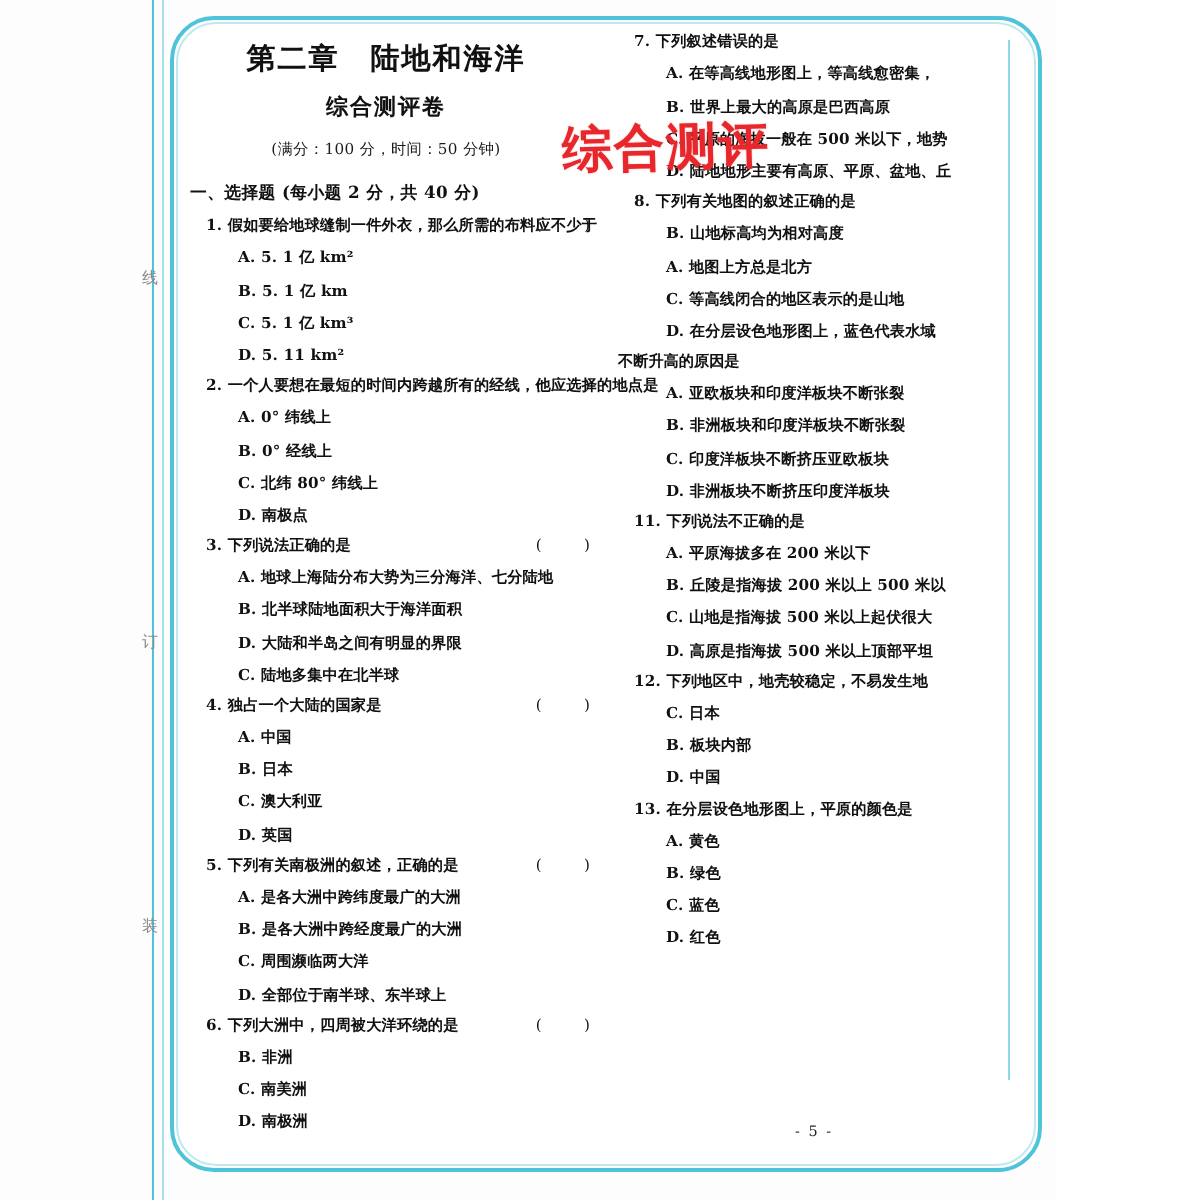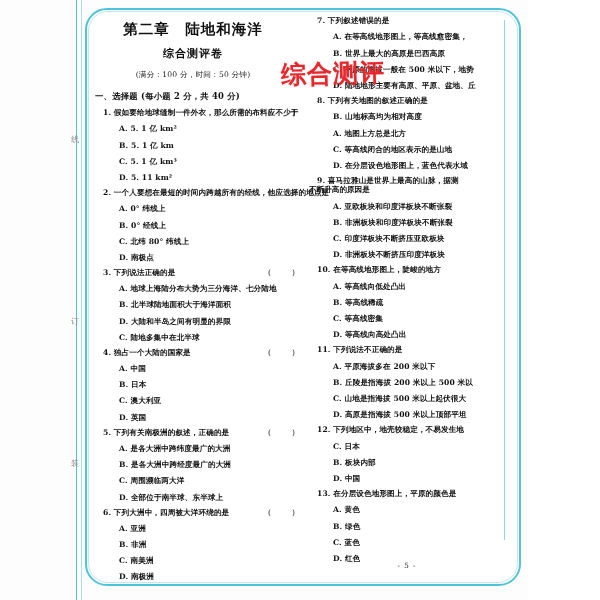--- a/index.html
+++ b/index.html
@@ -290,21 +290,20 @@
         <div class="ansbox">(　　)</div>
         <div class="opt">A. 是各大洲中跨纬度最广的大洲</div>
         <div class="opt">B. 是各大洲中跨经度最广的大洲</div>
         <div class="opt">C. 周围濒临两大洋</div>
         <div class="opt">D. 全部位于南半球、东半球上</div>
       </div>
 
       <div class="q">
         <div class="q-stem">6. 下列大洲中，四周被大洋环绕的是</div>
         <div class="ansbox">(　　)</div>
-        <div class="opt">A. 亚洲</div>
         <div class="opt">B. 非洲</div>
         <div class="opt">C. 南美洲</div>
         <div class="opt">D. 南极洲</div>
       </div>
 
     </div>
 
     <div class="col col-right">
 
       <div class="q" style="margin-top:2px;">
@@ -317,35 +316,27 @@
 
       <div class="q">
         <div class="q-stem">8. 下列有关地图的叙述正确的是</div>
         <div class="opt">B. 山地标高均为相对高度</div>
         <div class="opt">A. 地图上方总是北方</div>
         <div class="opt">C. 等高线闭合的地区表示的是山地</div>
         <div class="opt">D. 在分层设色地形图上，蓝色代表水域</div>
       </div>
 
       <div class="q">
-        <div class="q-stem">9. 喜马拉雅山是世界上最高的山脉，据测</div>
         <div class="q-stem2">不断升高的原因是</div>
         <div class="opt">A. 亚欧板块和印度洋板块不断张裂</div>
         <div class="opt">B. 非洲板块和印度洋板块不断张裂</div>
         <div class="opt">C. 印度洋板块不断挤压亚欧板块</div>
         <div class="opt">D. 非洲板块不断挤压印度洋板块</div>
       </div>
 
-      <div class="q">
-        <div class="q-stem">10. 在等高线地形图上，陡峻的地方</div>
-        <div class="opt">A. 等高线向低处凸出</div>
-        <div class="opt">B. 等高线稀疏</div>
-        <div class="opt">C. 等高线密集</div>
-        <div class="opt">D. 等高线向高处凸出</div>
-      </div>
 
       <div class="q">
         <div class="q-stem">11. 下列说法不正确的是</div>
         <div class="opt">A. 平原海拔多在 200 米以下</div>
         <div class="opt">B. 丘陵是指海拔 200 米以上 500 米以</div>
         <div class="opt">C. 山地是指海拔 500 米以上起伏很大</div>
         <div class="opt">D. 高原是指海拔 500 米以上顶部平坦</div>
       </div>
 
       <div class="q">

